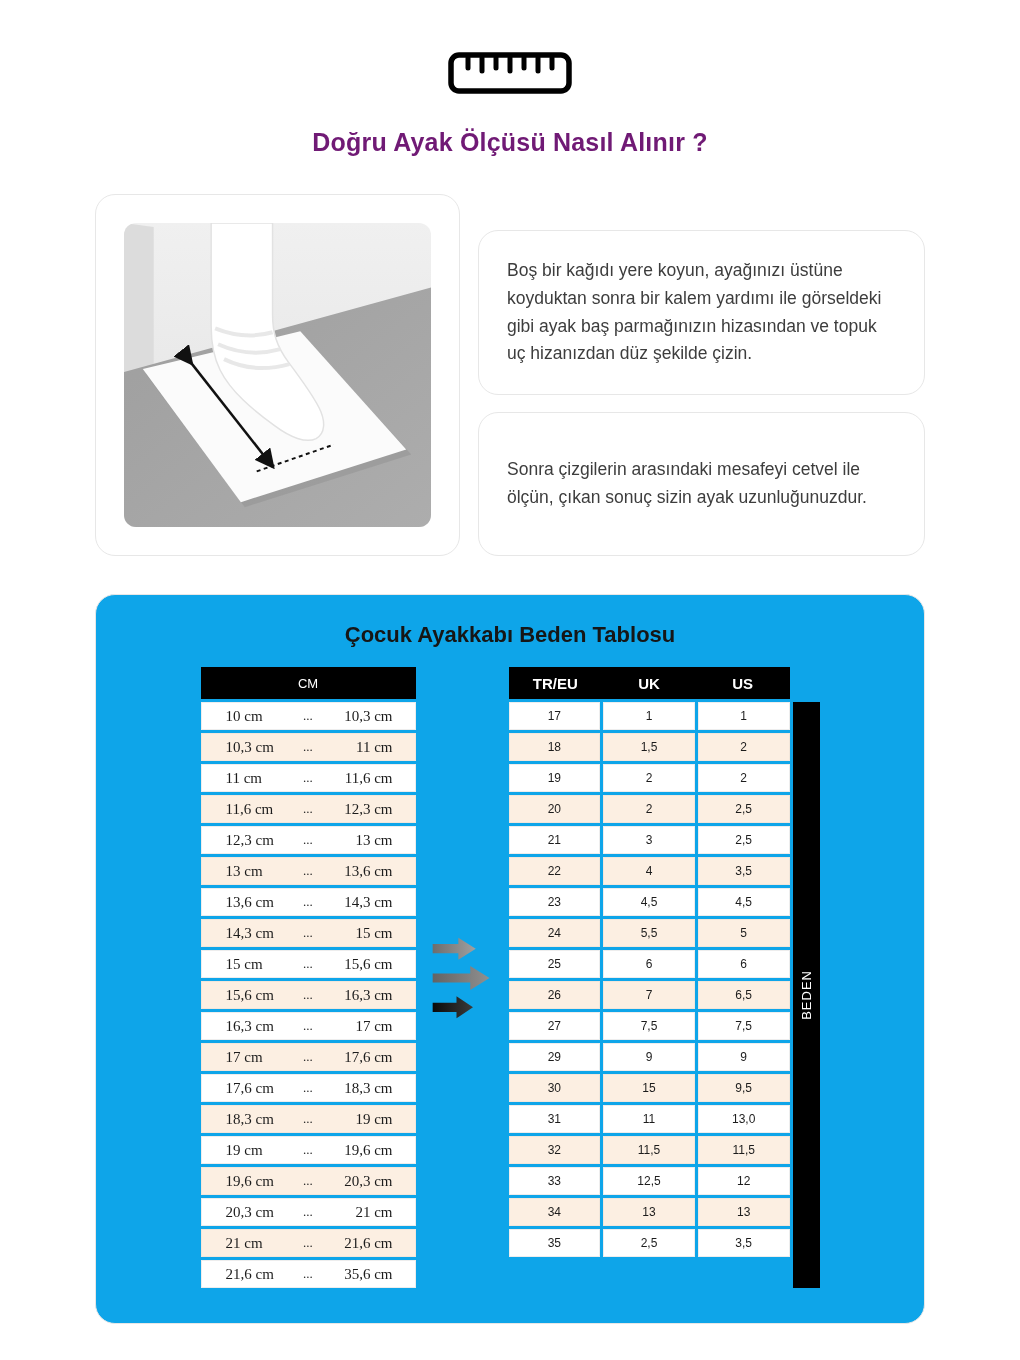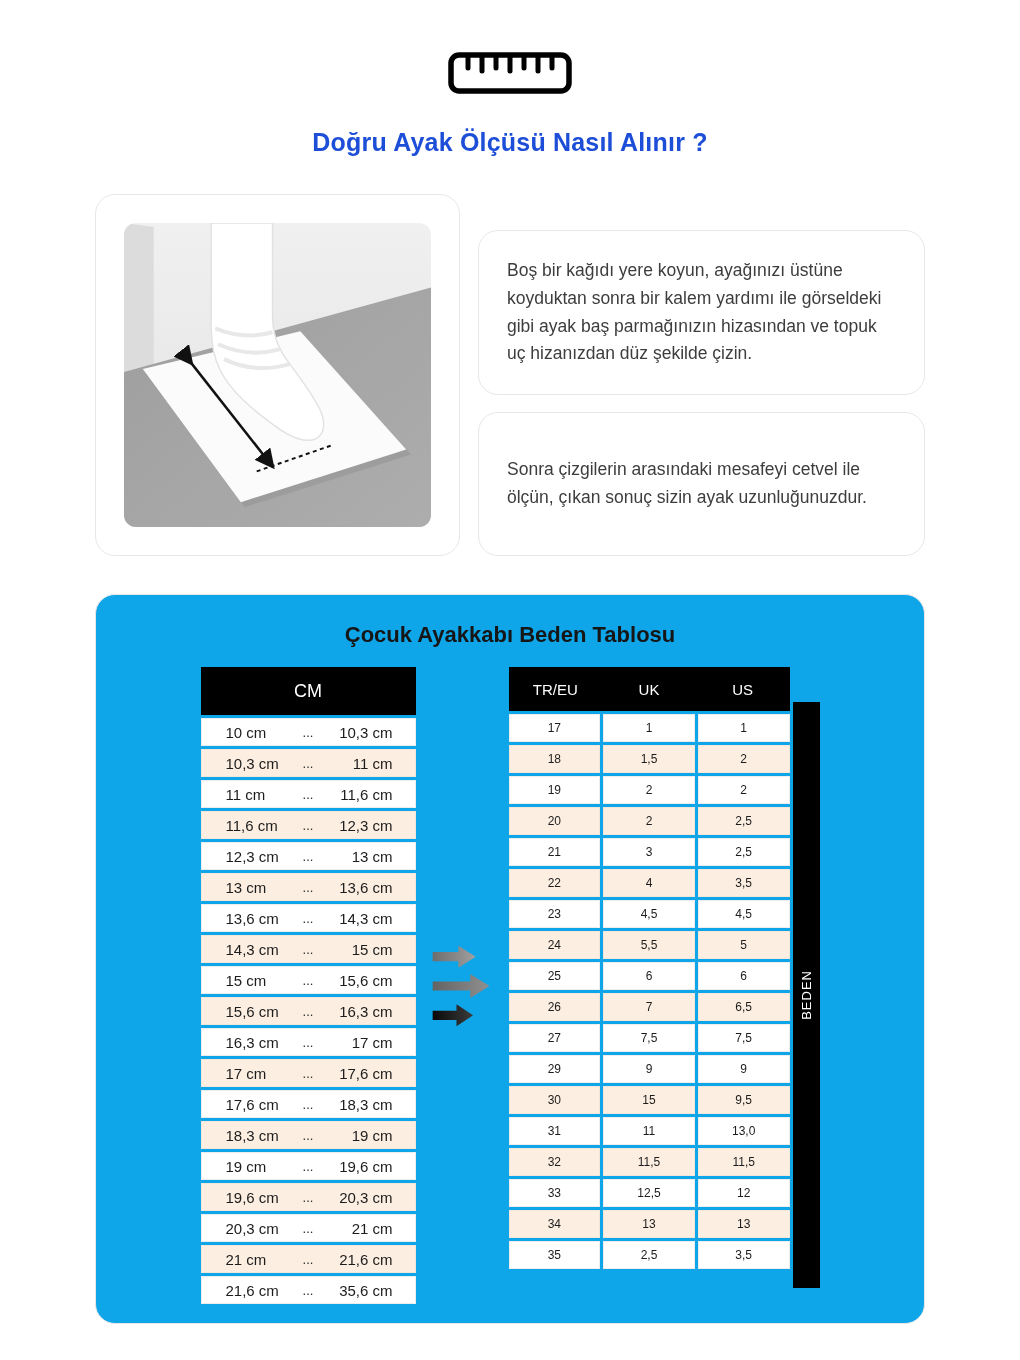--- a/index.html
+++ b/index.html
@@ -2,52 +2,52 @@
 <html style="--header-bg: #000000; --row-alt: #fcefe2;"><head>
 <meta charset="utf-8">
 <style>
   * { box-sizing: border-box; margin: 0; padding: 0; }
   body { background: #ffffff; font-family: "Liberation Sans", sans-serif; }
   .page { position: relative; width: 1020px; height: 1360px; background: #fff; margin: 0 auto; overflow: hidden; }
 
   
   .hdr { padding-top: 52px; text-align: center; }
   .ruler-svg { width: 124px; height: 42px; display: inline-block; }
-  .page-title { margin-top: 30px; font-size: 25px; font-weight: 700; color: #1d4ed8; letter-spacing: .2px; }
+  .page-title { margin-top: 30px; font-size: 25px; font-weight: 700; color: #701a75; letter-spacing: .2px; }
 
   
   .howto { width: 830px; margin: 37px auto 0; display: flex; gap: 18px; }
   .photo-card { width: 365px; height: 362px; border: 1px solid #e7e7e7; border-radius: 20px; background: #fff; padding: 28px; flex: none; }
   .photo-frame { width: 100%; height: 100%; border-radius: 12px; overflow: hidden; }
   .photo-frame svg { display: block; width: 100%; height: 100%; }
   .howto-texts { flex: 1; display: flex; flex-direction: column; gap: 17px; margin-top: 36px; }
   .text-card { border: 1px solid #e7e7e7; border-radius: 20px; background: #fff; display: flex; align-items: center; padding: 20px 30px 20px 28px; }
   .text-card.first { height: 165px; }
   .text-card.second { flex: 1; }
   .text-card p { font-size: 17.5px; line-height: 1.58; color: #3d3d3d; }
 
   
   .size-card { width: 830px; height: 730px; margin: 38px auto 0; border: 1px solid #e7e7e7; border-radius: 20px; background: #0ea5e9; padding-top: 27px; }
   .size-title { text-align: center; font-size: 22px; font-weight: 700; color: #161616; }
   .tables { margin-top: 19px; display: flex; justify-content: center; align-items: flex-start; }
 
   .cm-table { width: 215px; flex: none; }
-  .cm-header { height: 48px; background: var(--header-bg, #000); color: #fff; font-size: 18px; display: flex; align-items: center; justify-content: center; margin-bottom: 3px; }
-  .cm-row { height: 28px; margin-bottom: 3px; border: 1px solid #ededed; background: #fff; display: flex; align-items: center; font-size: 15px; color: #1c1c1c; }
+  .cm-header { height: 32px; background: var(--header-bg, #000); color: #fff; font-size: 13px; display: flex; align-items: center; justify-content: center; margin-bottom: 3px; }
+  .cm-row { height: 28px; margin-bottom: 3px; border: 1px solid #ededed; background: #fff; display: flex; align-items: center; font-size: 15px; color: #1c1c1c; font-family: Liberation Serif, serif; }
   .cm-row.alt { background: var(--row-alt, #fcefe2); border-color: #f2e6da; }
   .cm-row:last-child { margin-bottom: 0; }
   .cm-from { width: 42%; padding-left: 24px; text-align: left; }
   .cm-dots { width: 16%; text-align: center; font-size: 13px; color: #2a2a2a; }
   .cm-to { width: 42%; padding-right: 22px; text-align: right; }
 
   .arrow-spacer { width: 93px; align-self: stretch; display: flex; align-items: center; justify-content: center; flex: none; }
   .arrows-svg { width: 66px; height: 92px; }
 
   .intl-table { width: 281px; flex: none; }
-  .intl-header { height: 44px; background: var(--header-bg, #000); margin-bottom: 3px; display: flex; }
+  .intl-header { height: 32px; background: var(--header-bg, #000); margin-bottom: 3px; display: flex; font-weight: bold; }
   .intl-header span { flex: 1; color: #fff; font-size: 15px; display: flex; align-items: center; justify-content: center; }
   .intl-row { display: flex; gap: 3px; margin-bottom: 3px; }
   .intl-row:last-child { margin-bottom: 0; }
   .intl-cell { flex: 1; height: 28px; border: 1px solid #ededed; background: #fff; display: flex; align-items: center; justify-content: center; font-size: 12px; color: #1c1c1c; }
   .intl-row.alt .intl-cell { background: var(--row-alt, #fcefe2); border-color: #f2e6da; }
 
   .beden-strip { width: 27px; height: 586px; margin-left: 3px; margin-top: 35px; background: var(--header-bg, #000); display: flex; align-items: center; justify-content: center; flex: none; }
   .beden-strip span { writing-mode: vertical-rl; transform: rotate(180deg); color: #fff; font-size: 13px; letter-spacing: 1px; }
 </style>
 </head>

